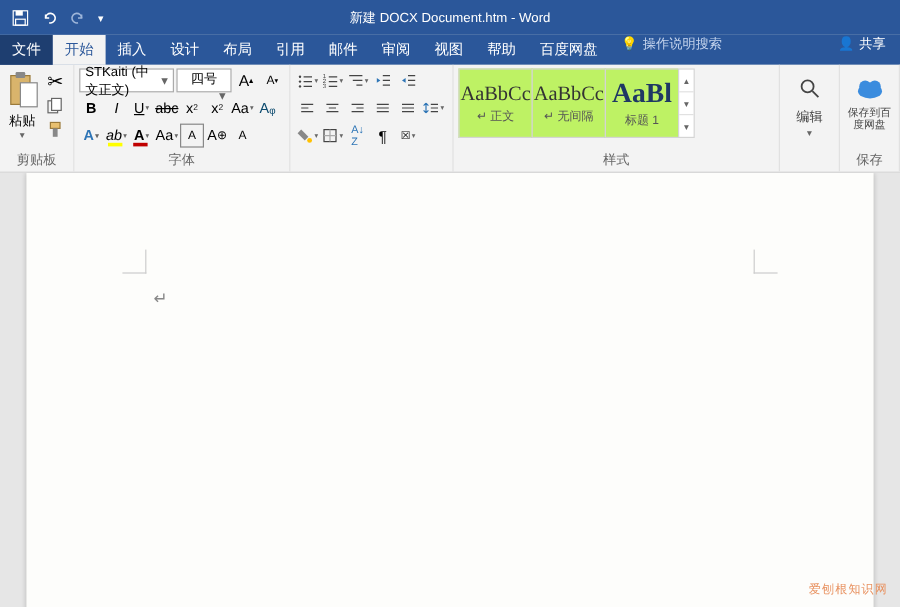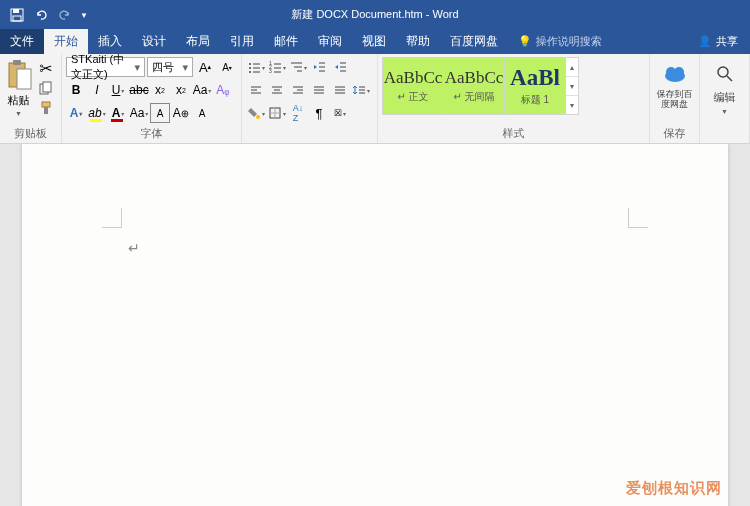--- a/index.html
+++ b/index.html
@@ -7,42 +7,42 @@
 
 .titlebar { height: 29px; background: #2b579a; color: #fff; display: flex; align-items: center; font-size: 11px; position: relative; }
 .titlebar .qat { display: flex; align-items: center; gap: 2px; padding-left: 6px; }
 .titlebar .qat .qbtn { width: 22px; height: 22px; display: flex; align-items: center; justify-content: center; cursor: pointer; }
 .titlebar .title { position: absolute; left: 50%; transform: translateX(-50%); white-space: nowrap; }
 .titlebar .right { margin-left: auto; display: flex; align-items: center; gap: 2px; }
 .titlebar .user { display: flex; align-items: center; gap: 6px; padding-right: 6px; font-size: 11px; }
 .titlebar .avatar { width: 20px; height: 20px; background: #4a6eb0; }
 .titlebar .winbtn { width: 40px; height: 29px; display: flex; align-items: center; justify-content: center; cursor: pointer; }
 
-.tabs { height: 25px; background: #2b579a; display: flex; align-items: center; font-size: 12px; color: #fff; }
+.tabs { height: 25px; background: #2b579a; display: flex; align-items: flex-start; font-size: 12px; color: #fff; }
 .tabs .tab { padding: 4px 10px; cursor: pointer; height: 25px; display: flex; align-items: center; }
 .tabs .tab.active { background: #f3f3f3; color: #2b579a; }
 .tabs .tellme { display: flex; align-items: center; gap: 4px; padding: 0 10px; color: #c5d4ed; font-size: 11px; }
 .tabs .share { margin-left: auto; padding: 0 12px; display: flex; align-items: center; gap: 4px; font-size: 11px; }
 
 .ribbon { height: 90px; background: #f3f3f3; border-bottom: 1px solid #d4d4d4; display: flex; }
 .group { border-right: 1px solid #e1e1e1; display: flex; flex-direction: column; padding: 3px 4px 0 4px; }
 .group-body { flex: 1; display: flex; align-items: flex-start; }
 .group-label { text-align: center; font-size: 11px; color: #666; padding: 2px 0; position: relative; }
 
 .clip-big { width: 36px; display: flex; flex-direction: column; align-items: center; gap: 2px; padding-top: 2px; cursor: pointer; }
 .clip-icon { width: 28px; height: 32px; }
 .clip-small { display: flex; flex-direction: column; gap: 2px; padding: 2px 2px 0 4px; }
 .sbtn { width: 18px; height: 18px; display: flex; align-items: center; justify-content: center; cursor: pointer; }
 
 .font-grp { width: 180px; }
 .font-row1 { display: flex; gap: 2px; margin-bottom: 3px; }
 .font-combo { height: 20px; border: 1px solid #ababab; background: #fff; display: flex; align-items: center; padding: 0 4px; font-size: 11px; cursor: pointer; }
 .font-combo .dd { margin-left: auto; color: #666; }
 .font-name { flex: 1; }
-.font-size { width: 46px; }
+.font-size { width: 46px; flex-direction: column; }
 .font-row2 { display: flex; gap: 1px; margin-bottom: 3px; }
 .fbtn { min-width: 20px; height: 20px; display: flex; align-items: center; justify-content: center; cursor: pointer; font-size: 12px; position: relative; }
 .fbtn .dd { font-size: 6px; margin-left: 1px; color: #666; }
 .font-row3 { display: flex; gap: 1px; }
 .color-bar { position: absolute; bottom: 1px; left: 3px; right: 5px; height: 3px; }
 
 .para-grp { width: 136px; }
 .para-col { display: flex; flex-direction: column; gap: 3px; }
 .para-row { display: flex; gap: 1px; }
 
@@ -59,21 +59,21 @@
 .edit-grp, .save-grp { width: 50px; }
 .vbtn { display: flex; flex-direction: column; align-items: center; gap: 3px; cursor: pointer; padding-top: 4px; font-size: 11px; color: #444; }
 .vbtn .ico { width: 26px; height: 26px; display: flex; align-items: center; justify-content: center; }
 
 .doc-area { position: absolute; top: 144px; left: 0; right: 0; bottom: 0; background: #e6e6e6; display: flex; justify-content: center; overflow: hidden; }
 .page { width: 706px; background: #fdfdfb; margin-top: 0; box-shadow: 0 0 4px rgba(0,0,0,0.2); position: relative; height: 800px; }
 .margin-tl { position: absolute; top: 64px; left: 80px; width: 20px; height: 20px; border-left: 1px solid #ccc; border-top: 1px solid #ccc; transform: rotate(180deg); }
 .margin-tr { position: absolute; top: 64px; right: 80px; width: 20px; height: 20px; border-right: 1px solid #ccc; border-top: 1px solid #ccc; transform: rotate(180deg); }
 .cursor-mark { position: absolute; top: 96px; left: 106px; font-size: 14px; color: #888; }
 
-.watermark { position: absolute; right: 28px; bottom: 8px; font-size: 15px; color: #e8915f; font-weight: bold; letter-spacing: 1px; }
+.watermark { position: absolute; right: 10px; bottom: 8px; font-size: 10px; color: #e8915f; font-weight: normal; letter-spacing: 1px; }
 
 svg { display: block; }
 </style>
 </head>
 <body>
 
 <div class="titlebar">
   <div class="qat">
     <div class="qbtn">
         <svg width="14" height="14" viewBox="0 0 14 14">
@@ -177,21 +177,21 @@
         <div class="fbtn">
             <u>U</u>
             <span class="dd">▾</span>
           </div>
         <div class="fbtn">
             <span style="text-decoration:line-through;">abc</span>
           </div>
         <div class="fbtn">x<sub style="font-size:7px;">2</sub></div>
         <div class="fbtn">x<sup style="font-size:7px;">2</sup></div>
         <div class="fbtn">Aa<span class="dd">▾</span></div>
-        <div class="fbtn" style="color:#8b5cf6;">Aᵩ</div>
+        <div class="fbtn" style="color:#0c4a6e;">Aᵩ</div>
       </div>
       <div class="font-row3">
         <div class="fbtn" style="color:#2e75b6;font-weight:bold;">A<span class="dd">▾</span></div>
         <div class="fbtn">
             <span style="font-style:italic;">ab</span>
             <div class="color-bar" style="background:#ffff00;"></div>
             <span class="dd">▾</span>
           </div>
         <div class="fbtn">
             <b>A</b>
@@ -343,54 +343,54 @@
         <div class="style-prev big">AaBl</div>
         <div class="style-name">标题 1</div>
       </div>
       <div class="style-more">
           <div>▴</div>
           <div>▾</div>
           <div>▾</div>
         </div>
     </div>
     <div class="group-label">样式</div>
+  </div>
+
+  <div class="group edit-grp">
+    <div class="group-body" style="justify-content:center;">
+      <div class="vbtn">
+        <div class="ico">
+            <svg width="20" height="20">
+              <circle cx="8" cy="8" r="5" fill="none" stroke="#444" stroke-width="1.5"></circle>
+              <line x1="12" y1="12" x2="17" y2="17" stroke="#444" stroke-width="1.5"></line>
+            </svg>
+          </div>
+        <span>编辑</span>
+        <span style="font-size:7px;color:#666;">▼</span>
+      </div>
+    </div>
+    <div class="group-label">&nbsp;</div>
   </div>
 
   <div class="group save-grp">
     <div class="group-body" style="justify-content:center;">
       <div class="vbtn">
         <div class="ico">
             <svg width="24" height="20">
               <ellipse cx="12" cy="12" rx="10" ry="6" fill="#3b8cde"></ellipse>
               <circle cx="8" cy="8" r="5" fill="#3b8cde"></circle>
               <circle cx="16" cy="8" r="5" fill="#3b8cde"></circle>
             </svg>
           </div>
         <span style="font-size:9px;line-height:1.1;text-align:center;">保存到百度网盘</span>
       </div>
     </div>
     <div class="group-label">保存</div>
   </div>
 
-  <div class="group edit-grp">
-    <div class="group-body" style="justify-content:center;">
-      <div class="vbtn">
-        <div class="ico">
-            <svg width="20" height="20">
-              <circle cx="8" cy="8" r="5" fill="none" stroke="#444" stroke-width="1.5"></circle>
-              <line x1="12" y1="12" x2="17" y2="17" stroke="#444" stroke-width="1.5"></line>
-            </svg>
-          </div>
-        <span>编辑</span>
-        <span style="font-size:7px;color:#666;">▼</span>
-      </div>
-    </div>
-    <div class="group-label">&nbsp;</div>
-  </div>
-
 </div>
 
 <div class="doc-area">
   <div class="page">
     <div class="margin-tl"></div>
     <div class="margin-tr"></div>
     <div class="cursor-mark">↵</div>
   </div>
 </div>
 

